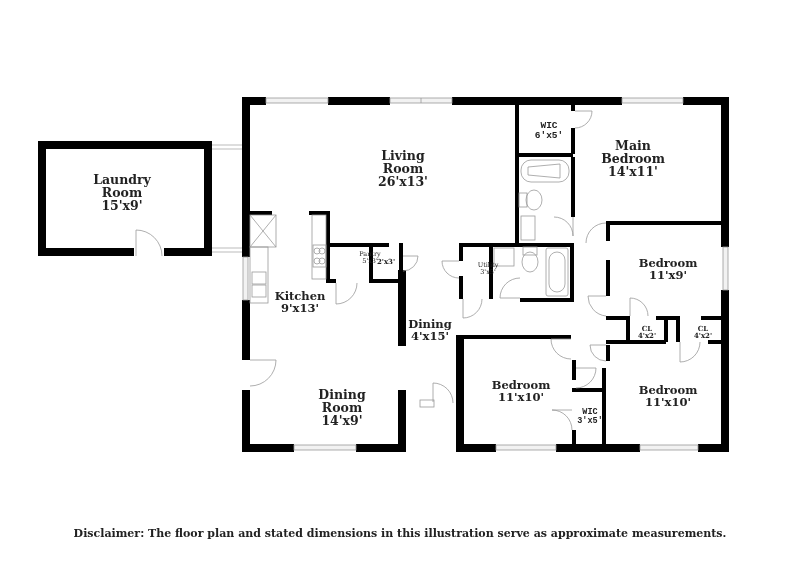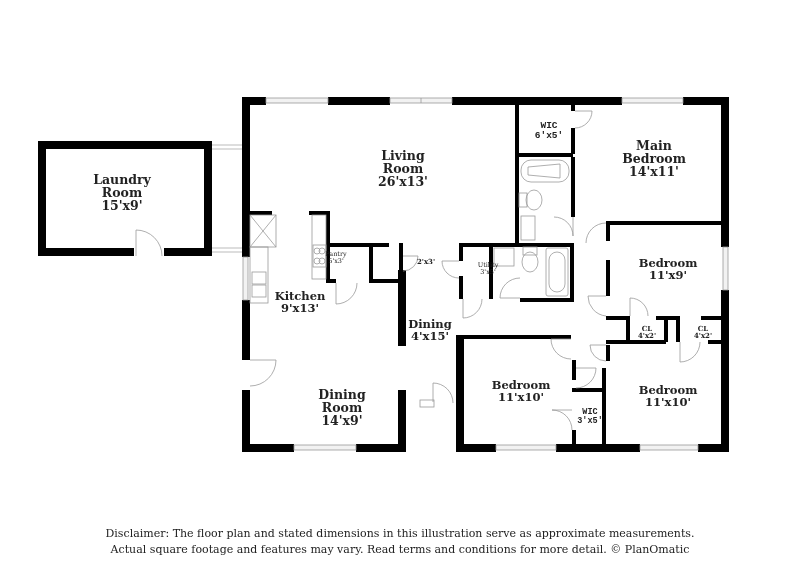--- a/index.html
+++ b/index.html
@@ -6,21 +6,21 @@
   body { width:800px; height:582px; position:relative; overflow:hidden; font-family:"DejaVu Serif", serif; }
   #plan { position:absolute; left:0; top:0; }
   .room-label { position:absolute; text-align:center; font-family:"DejaVu Serif", serif; font-weight:bold; color:#222; line-height:1.05; transform:translateX(-50%); white-space:nowrap; }
   .room-label .nm { display:block; }
   .room-label .dm { display:block; }
   .lg { font-size:12.5px; }
   .md { font-size:11.5px; }
   .sm { font-size:9.5px;font-family:Liberation Mono, monospace; }
   .xs { font-size:6.5px; font-weight:normal; }
   .xs2 { font-size:7px; }
-  #disclaimer { position:absolute; left:0; width:800px; top:526px; text-align:center; font-family:"DejaVu Serif", serif; font-size:11px; color:#222; line-height:16px; }
+  #disclaimer { position:absolute; left:0; width:800px; top:526px; text-align:center; font-family:"DejaVu Serif", serif; font-size:11px; color:#222; line-height:16px;font-weight:bold; }
 </style>
 </head>
 <body>
 
 <svg id="plan" width="800" height="582" viewBox="0 0 800 582" xmlns="http://www.w3.org/2000/svg">
   <g fill="#000">
 
     <rect x="38" y="141" width="172" height="8"></rect>
     <rect x="38" y="141" width="8" height="114"></rect>
     <rect x="204" y="141" width="8" height="114"></rect>
@@ -168,32 +168,32 @@
   <span class="nm">Living</span>
   <span class="nm">Room</span>
   <span class="dm">26'x13'</span>
 </div>
 
 <div class="room-label sm" style="left:549px;top:121px;">
   <span class="nm">WIC</span>
   <span class="dm">6'x5'</span>
 </div>
 
-<div class="room-label lg" style="left:654px;top:139px;">
+<div class="room-label lg" style="left:633px;top:139px;">
   <span class="nm">Main</span>
   <span class="nm">Bedroom</span>
   <span class="dm">14'x11'</span>
 </div>
 
-<div class="room-label xs" style="left:336px;top:251px;">
+<div class="room-label xs" style="left:370px;top:251px;">
   <span class="nm">Pantry</span>
   <span class="dm">5'x3'</span>
 </div>
 
-<div class="room-label xs2" style="left:386px;top:258px;font-weight:bold;margin-left:40px;">
+<div class="room-label xs2" style="left:386px;top:258px;font-weight:bold;">
   <span class="dm">2'x3'</span>
 </div>
 
 <div class="room-label xs" style="left:488px;top:262px;">
   <span class="nm">Utility</span>
   <span class="dm">3'x5'</span>
 </div>
 
 <div class="room-label md" style="left:300px;top:290px;">
   <span class="nm">Kitchen</span>
@@ -236,14 +236,13 @@
 </div>
 
 <div class="room-label lg" style="left:342px;top:388px;">
   <span class="nm">Dining</span>
   <span class="nm">Room</span>
   <span class="dm">14'x9'</span>
 </div>
 
 <div id="disclaimer">
   <div>Disclaimer: The floor plan and stated dimensions in this illustration serve as approximate measurements.</div>
-  <div>Actual square footage and features may vary. Read terms and conditions for more detail. © PlanOmatic</div>
 </div>
 
 </body></html>

